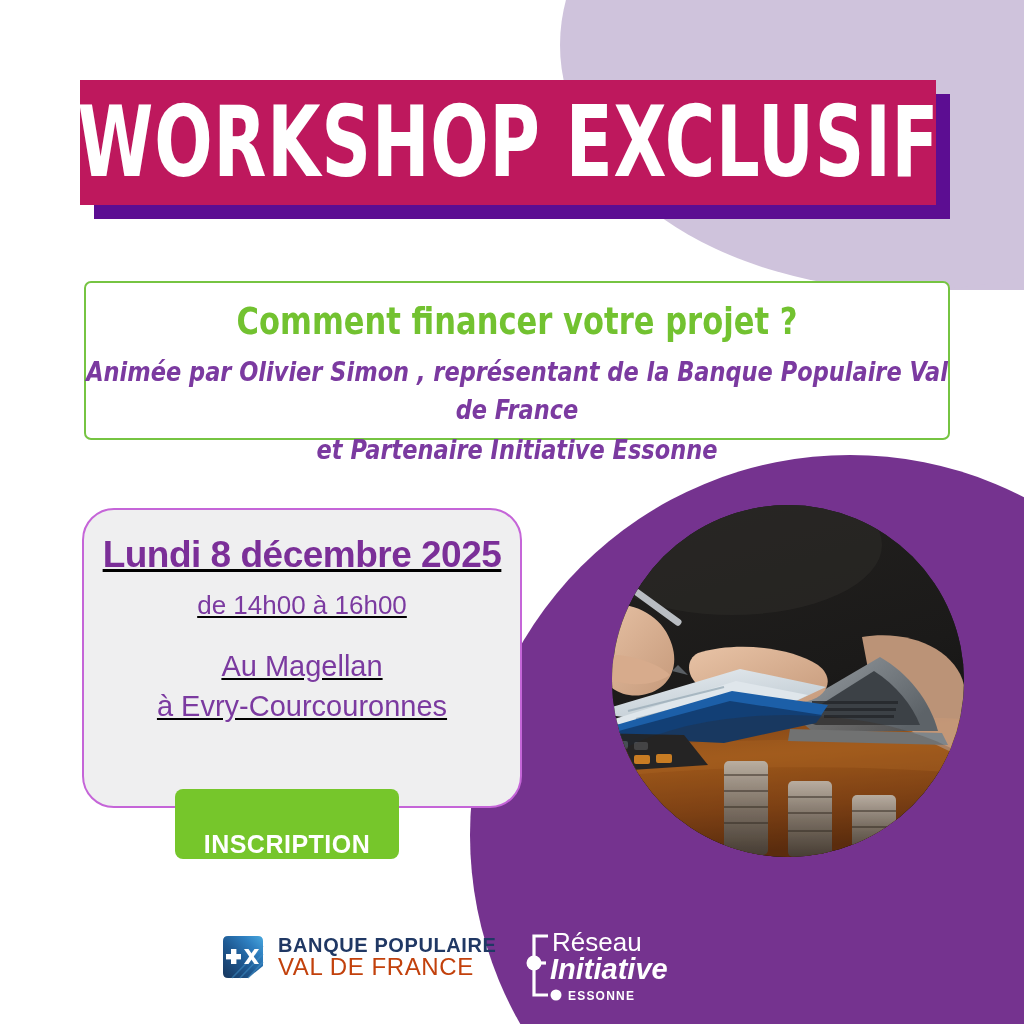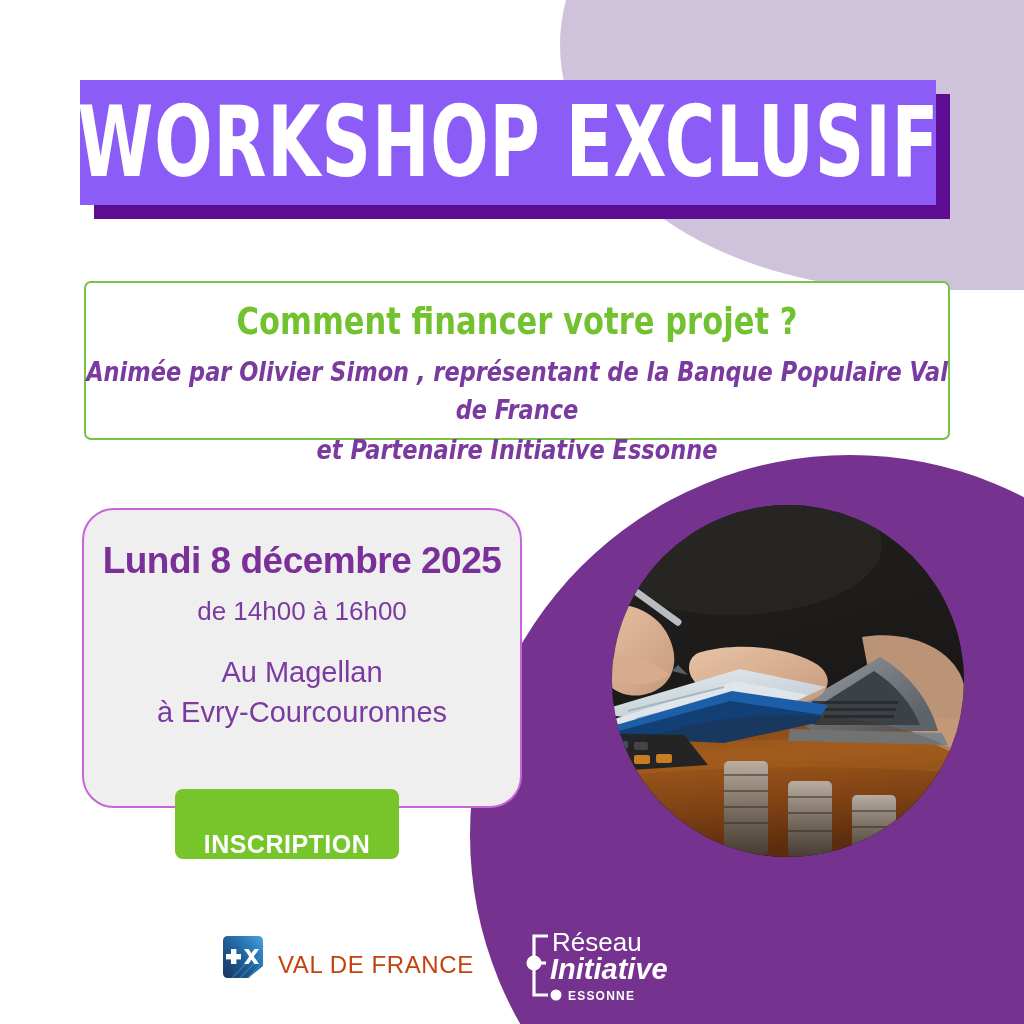--- a/index.html
+++ b/index.html
@@ -46,21 +46,21 @@
   .banner-shadow {
     position:absolute;
     left:14px; top:14px;
     width:856px; height:125px;
     background:#5c0d92;
   }
   .banner-main {
     position:absolute;
     left:0; top:0;
     width:856px; height:125px;
-    background:#8b5cf6;
+    background:#be185d;
     display:flex;
     align-items:center;
     justify-content:center;
   }
   .banner-title {
     color:#ffffff;
     font-family:"Liberation Sans Narrow","DejaVu Sans Condensed","Liberation Sans", sans-serif;
     font-weight:bold;
     font-size:83px;
     letter-spacing:1px;
@@ -109,22 +109,23 @@
 
   
   .info-card {
     position:absolute;
     left:82px; top:508px;
     width:440px; height:300px;
     background:#efeff0;
     border:2px solid #c565d8;
     border-radius:32px;
     z-index:4;
-    padding-top:30px;
+    padding-top:24px;
     text-align:center;
+    text-decoration:underline;
   }
   .info-date {
     color:#7b2f98;
     font-weight:bold;
     font-size:37px;
     letter-spacing:-0.5px;
     white-space:nowrap;
   }
   .info-time {
     margin-top:14px;
@@ -369,21 +370,21 @@
       </g>
       <g fill="#ffffff">
         <rect x="8" y="22" width="15" height="5.4"></rect>
         <rect x="13" y="17" width="5.4" height="15"></rect>
         <polygon points="26,17 30.5,17 41,32 36.5,32"></polygon>
         <polygon points="36.5,17 41,17 30.5,32 26,32"></polygon>
       </g>
     </svg>
   </span>
   <span class="bp-text">
-    <br>
+    <span class="bp-l1">BANQUE POPULAIRE</span><br>
     <span class="bp-l2">VAL DE FRANCE</span>
   </span>
 </div>
 
 <div class="logo-ri">
   <svg width="180" height="85" viewBox="0 0 180 85" aria-hidden="true">
     <g fill="none" stroke="#ffffff" stroke-width="3.2">
       <path d="M32 11 L18 11 L18 70 L32 70"></path>
       <path d="M18 38 L30 38"></path>
     </g>

